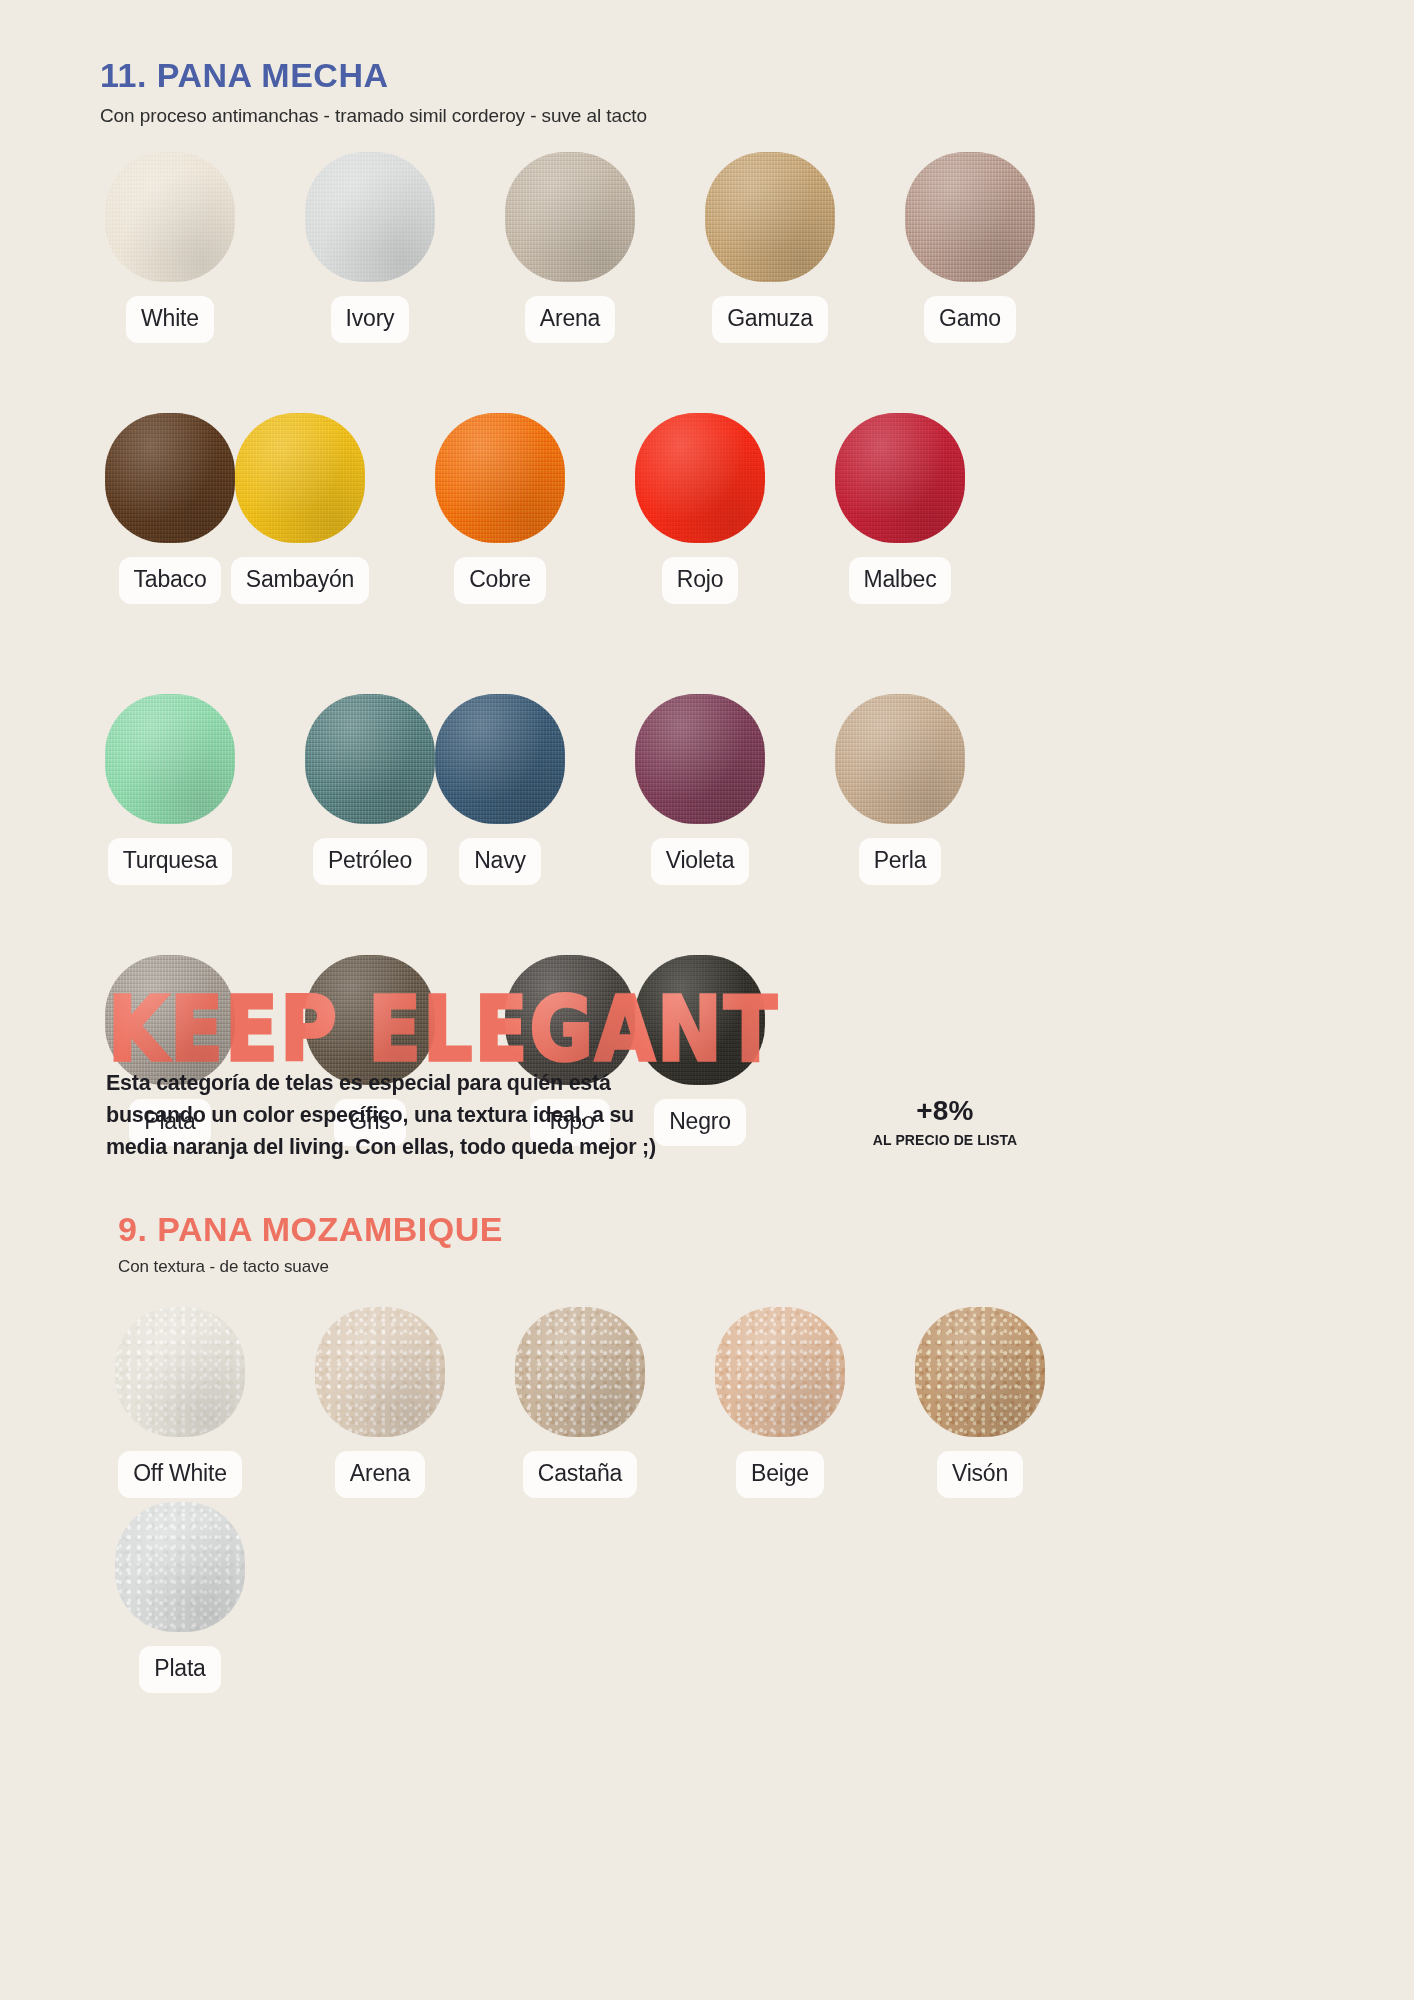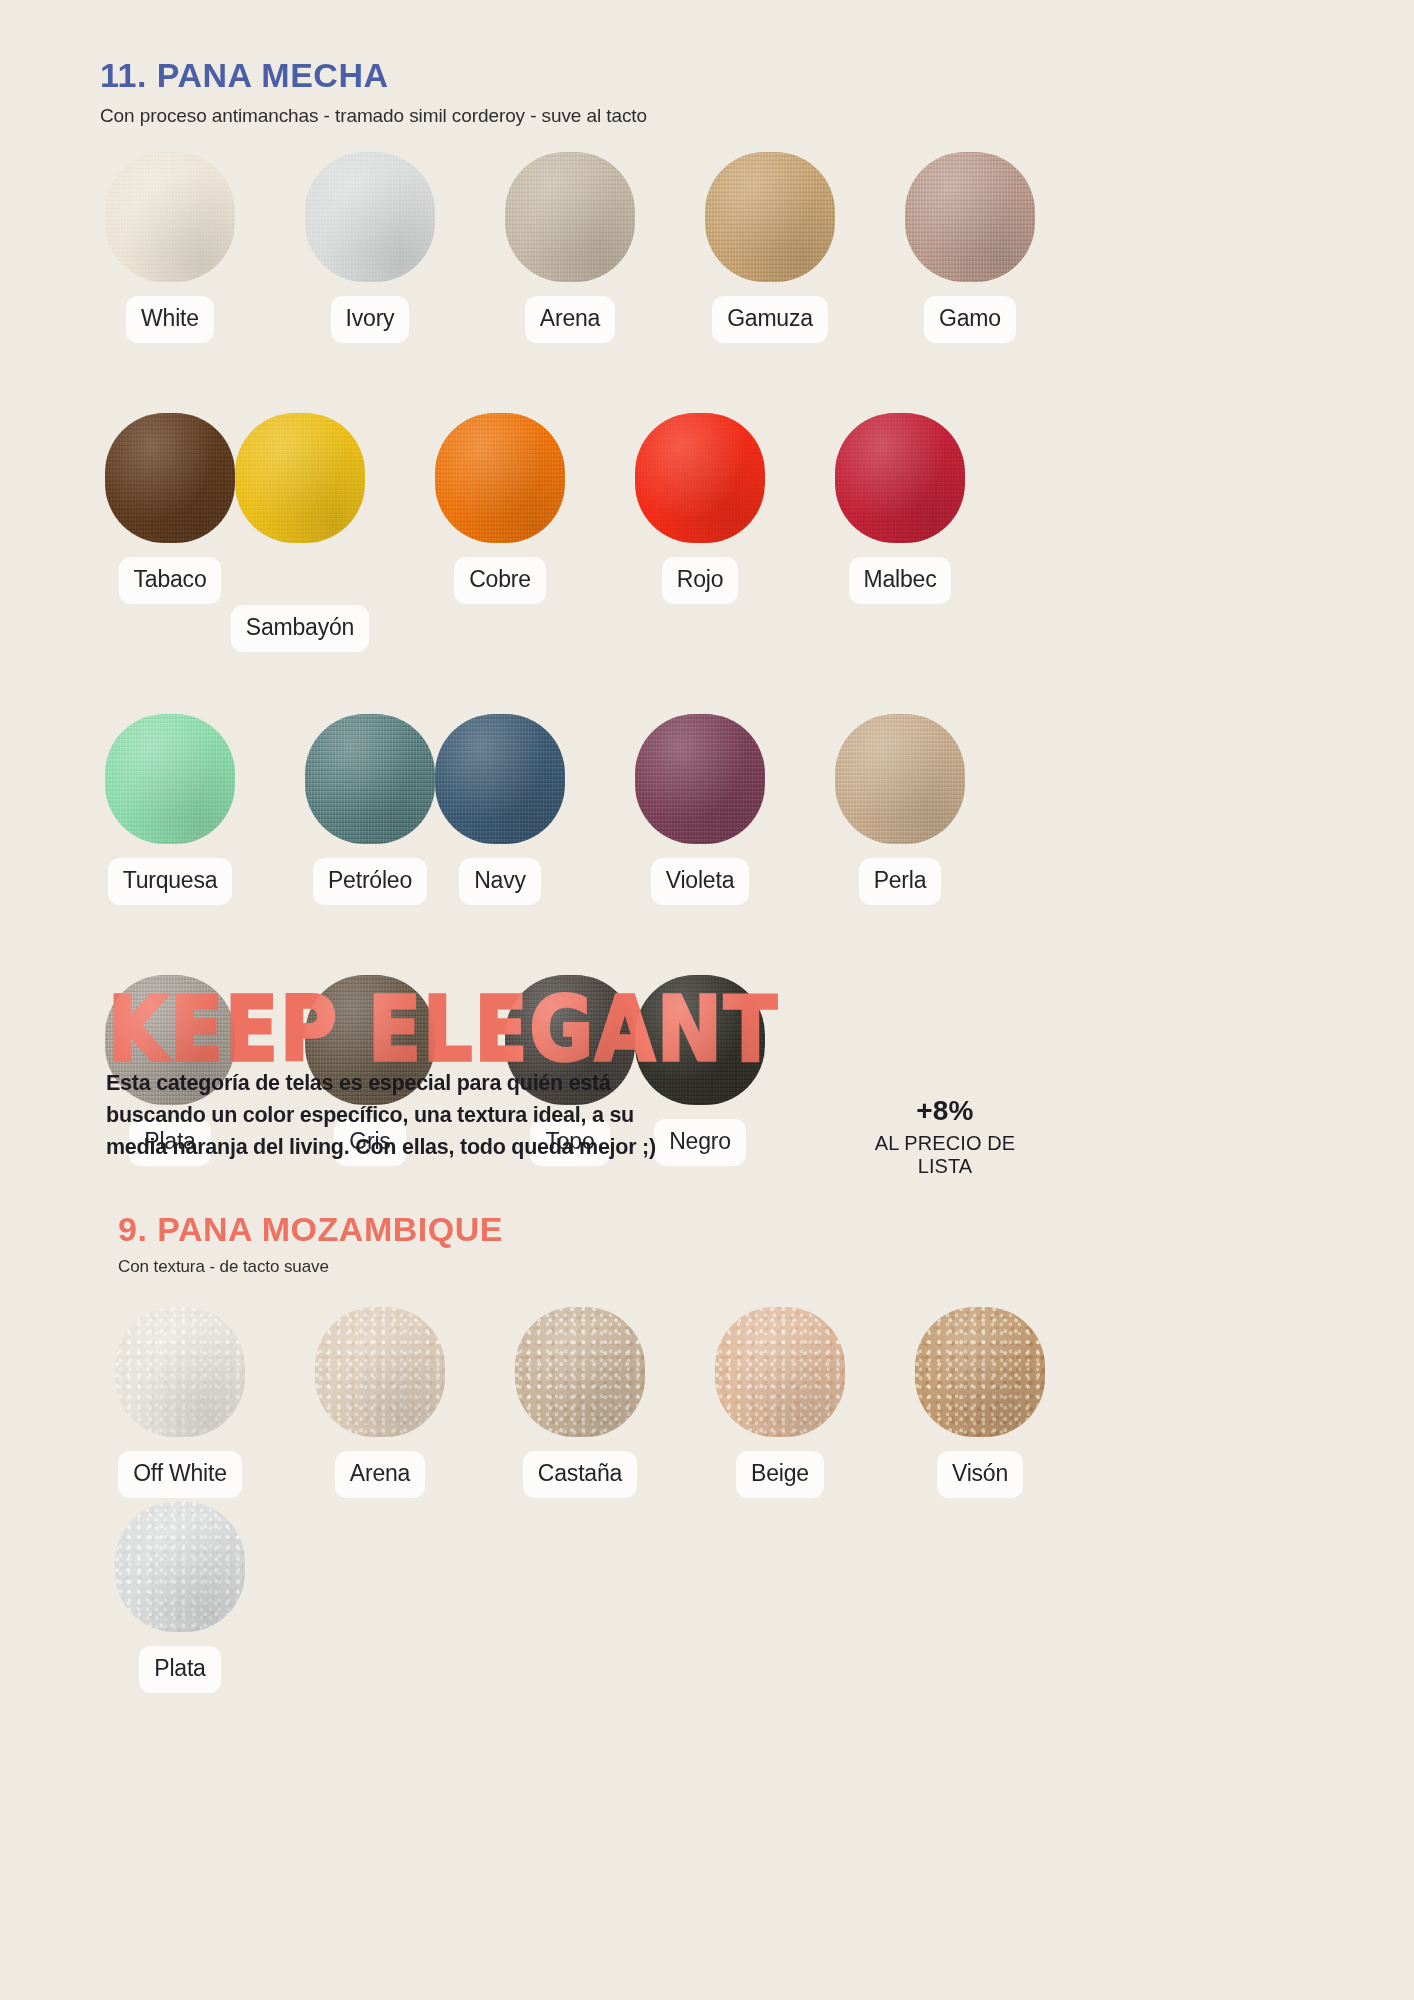--- a/index.html
+++ b/index.html
@@ -93,21 +93,21 @@
   }
   .keep-body {
     position:absolute; font-size:21.5px; font-weight:700;
     color:#1d1d23; line-height:1.48; letter-spacing:-0.25px;
   }
   .price-badge { position:absolute; text-align:center; }
   .price-badge .pct {
     font-size:28px; font-weight:700; color:#1d1d23; letter-spacing:0.2px;
   }
   .price-badge .note {
-    font-size:20px; font-weight:400; color:#1d1d23;
+    font-size:14px; font-weight:700; color:#1d1d23;
     letter-spacing:0.1px; margin-top:5px;
   }
 </style>
 </head>
 <body>
 
 <div class="page">
 
   <div class="sec-head" style="left:100px; top:58px;">
     <div class="sec-title blue">11. PANA MECHA</div>
@@ -132,21 +132,21 @@
         <div class="pill">Gamuza</div>
       </div>
       <div class="cell" style="margin-bottom: 70px;">
         <div class="swatch corderoy" style="background-color: rgb(183, 154, 141);"></div>
         <div class="pill">Gamo</div>
       </div>
       <div class="cell" style="margin-bottom: 70px;">
         <div class="swatch corderoy" style="background-color: rgb(91, 59, 34);"></div>
         <div class="pill">Tabaco</div>
       </div>
-      <div class="cell" style="margin-bottom: 62px; gap: 48px;">
+      <div class="cell" style="margin-bottom: 90px;">
         <div class="swatch corderoy" style="background-color: rgb(236, 187, 27);"></div>
         <div class="pill">Sambayón</div>
       </div>
       <div class="cell" style="margin-bottom: 70px;">
         <div class="swatch corderoy" style="background-color: rgb(239, 111, 17);"></div>
         <div class="pill">Cobre</div>
       </div>
       <div class="cell" style="margin-bottom: 70px;">
         <div class="swatch corderoy" style="background-color: rgb(243, 42, 23);"></div>
         <div class="pill">Rojo</div>

